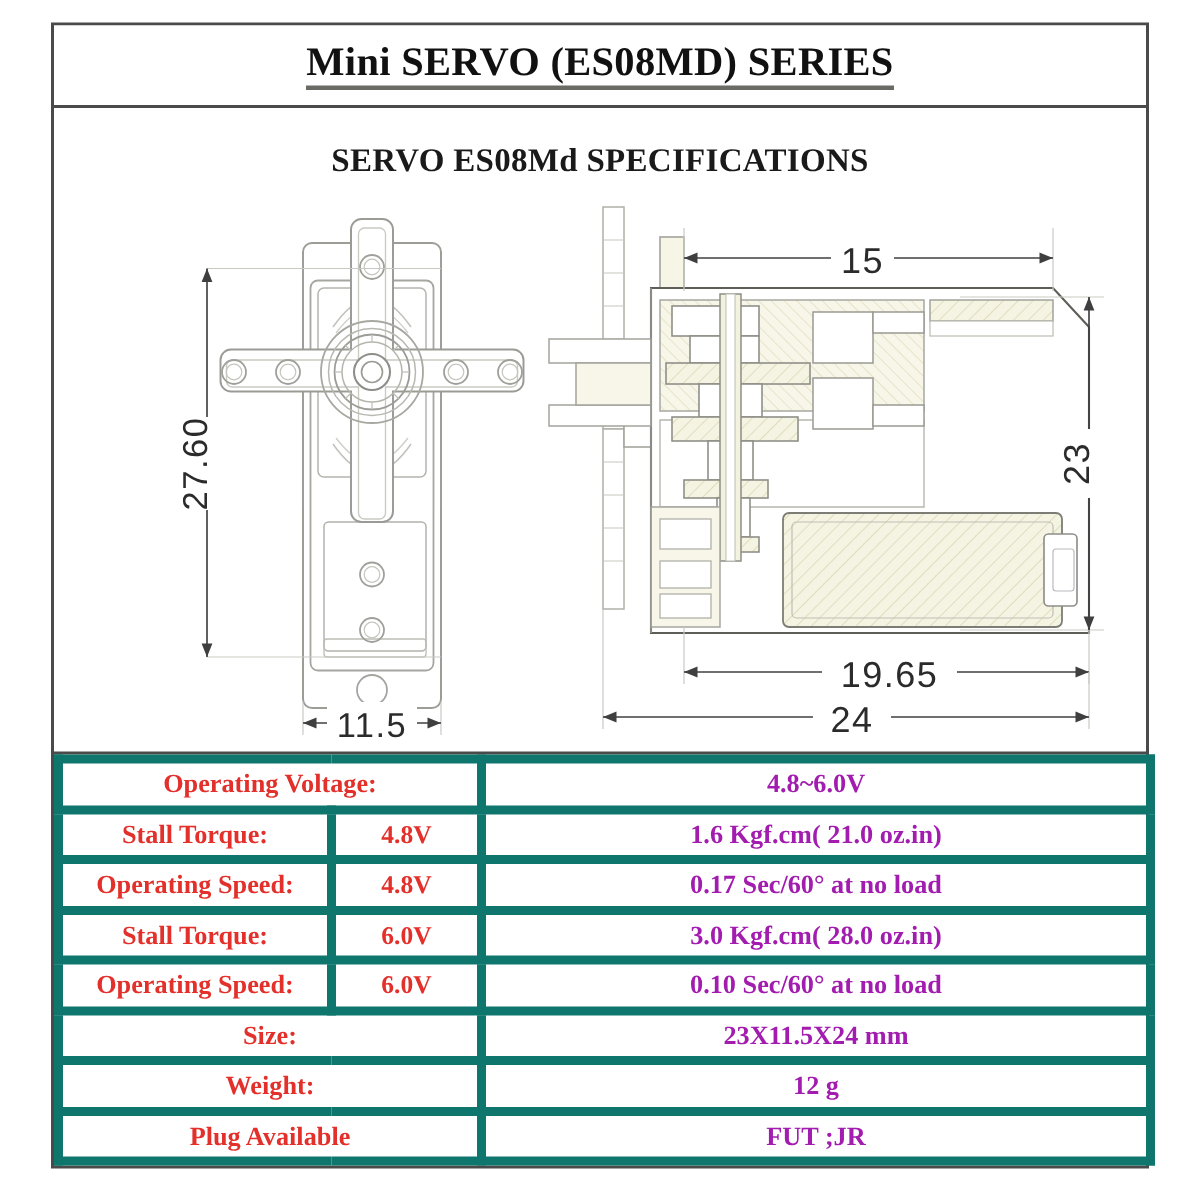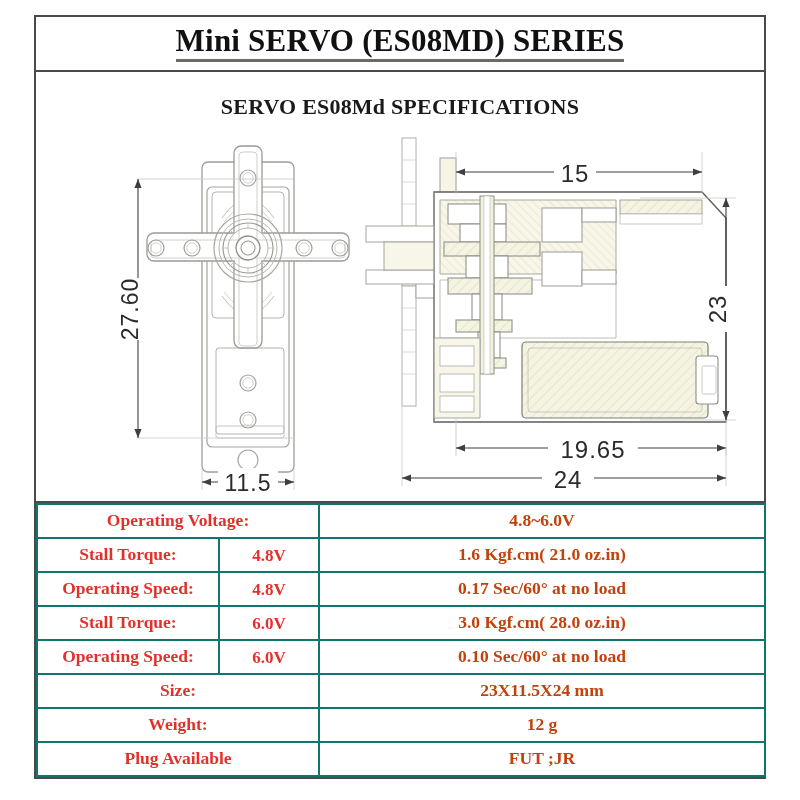--- a/index.html
+++ b/index.html
@@ -19,21 +19,21 @@
   
   .title-row {
     position: absolute; left: 0; width: 100%;
     border-bottom: 2px solid #4a4a4a;
     display: flex; align-items: center; justify-content: center;
     background: #fff;
   }
   #title-row-main { top: 0; height: 55px; }
   #title-row-sub  { top: 55px; height: 72px; }
   #main-title {
-    font-size: 31px; font-weight: bold; color: #111;
+    font-size: 27px; font-weight: bold; color: #111;
     letter-spacing: .2px;
     border-bottom: 3px solid #6b6b66;
     padding-bottom: 1px; line-height: 1.05;
   }
   #sub-title {
     font-size: 22px; font-weight: bold; color: #1a1a1a;
     letter-spacing: .2px;
   }
   
   #drawing-area {
@@ -44,40 +44,40 @@
   }
   #drawing-area svg { display: block; }
   
   #spec-table {
     position: absolute; left: 0; top: 486px;
     width: 100%; height: 274px;
     border-collapse: collapse;
     table-layout: fixed;
   }
   #spec-table td {
-    border: 2px solid #0f766e;
+    border: 6px solid #0f766e;
     height: 29px;
     padding: 0 4px;
     text-align: center;
     vertical-align: middle;
     line-height: 1;
     white-space: nowrap;
   }
   td.lbl {
     color: #e3302b;
     font-weight: bold;
     font-size: 17.5px;
   }
   td.volt {
     color: #e3302b;
     font-weight: bold;
     font-size: 17px;
   }
   td.val {
-    color: #c2410c;
+    color: #a21caf;
     font-weight: bold;
     font-size: 17.5px;
   }
   td.val.long { font-size: 16.2px; letter-spacing: -.1px; }
 </style>
 </head>
 <body>
 
 <div id="sheet">
 

